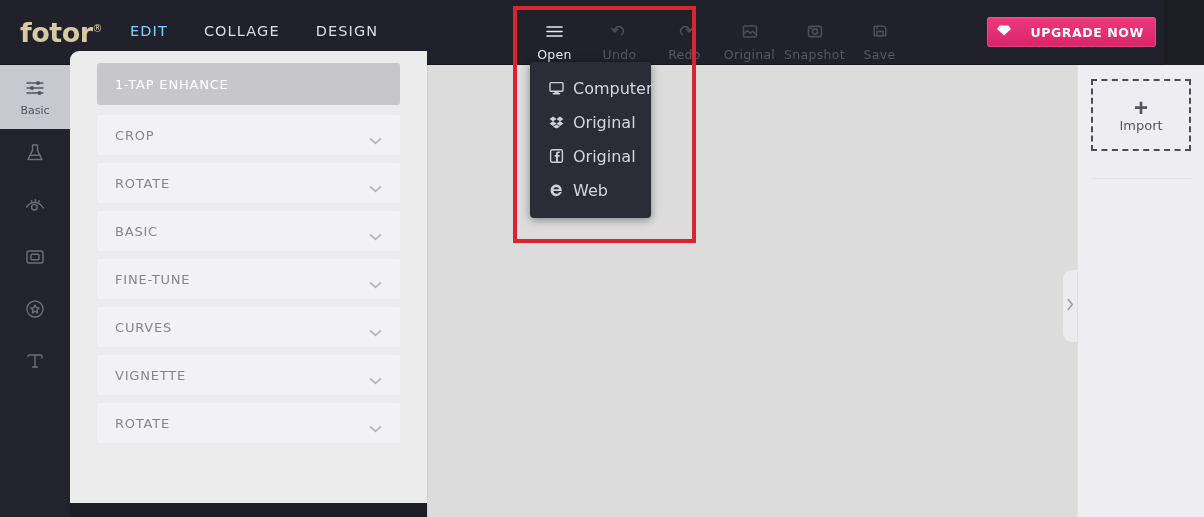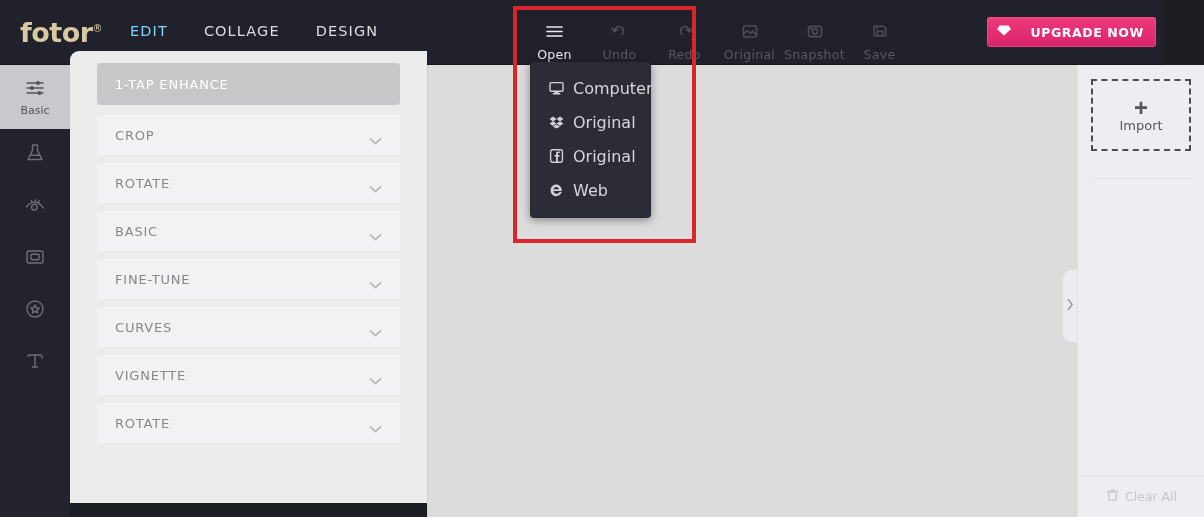--- a/index.html
+++ b/index.html
@@ -422,30 +422,20 @@
       </span>
     </div>
   </div>
 
   <div class="rightpanel">
     <div class="import-box">
       <span class="plus-glyph">+</span>
       <span class="import-label">Import</span>
     </div>
     <div class="right-divider"></div>
-    <div class="clearall">
-      <span>
-        <svg width="13" height="14" viewBox="0 0 13 14">
-            <path d="M2.4 3.6 H10.6 L9.9 12.4 H3.1 Z"></path>
-            <line x1="1.2" y1="3.6" x2="11.8" y2="3.6"></line>
-            <path d="M4.8 3.6 V2.2 H8.2 V3.6"></path>
-          </svg>
-      </span>
-      <span class="clearall-label">Clear All</span>
-    </div>
   </div>
 
   <div class="dropdown">
 
     <div class="dd-item">
       <span class="dd-icon">
         <svg width="15" height="14" viewBox="0 0 15 14">
             <rect x="1" y="1.6" width="13" height="8.6" rx="1" fill="none" stroke="#d0d0d7" stroke-width="1.4"></rect>
             <rect x="5.4" y="10.8" width="4.2" height="1.3" fill="#d0d0d7"></rect>
             <rect x="3.6" y="12.1" width="7.8" height="1.3" rx=".6" fill="#d0d0d7"></rect>

